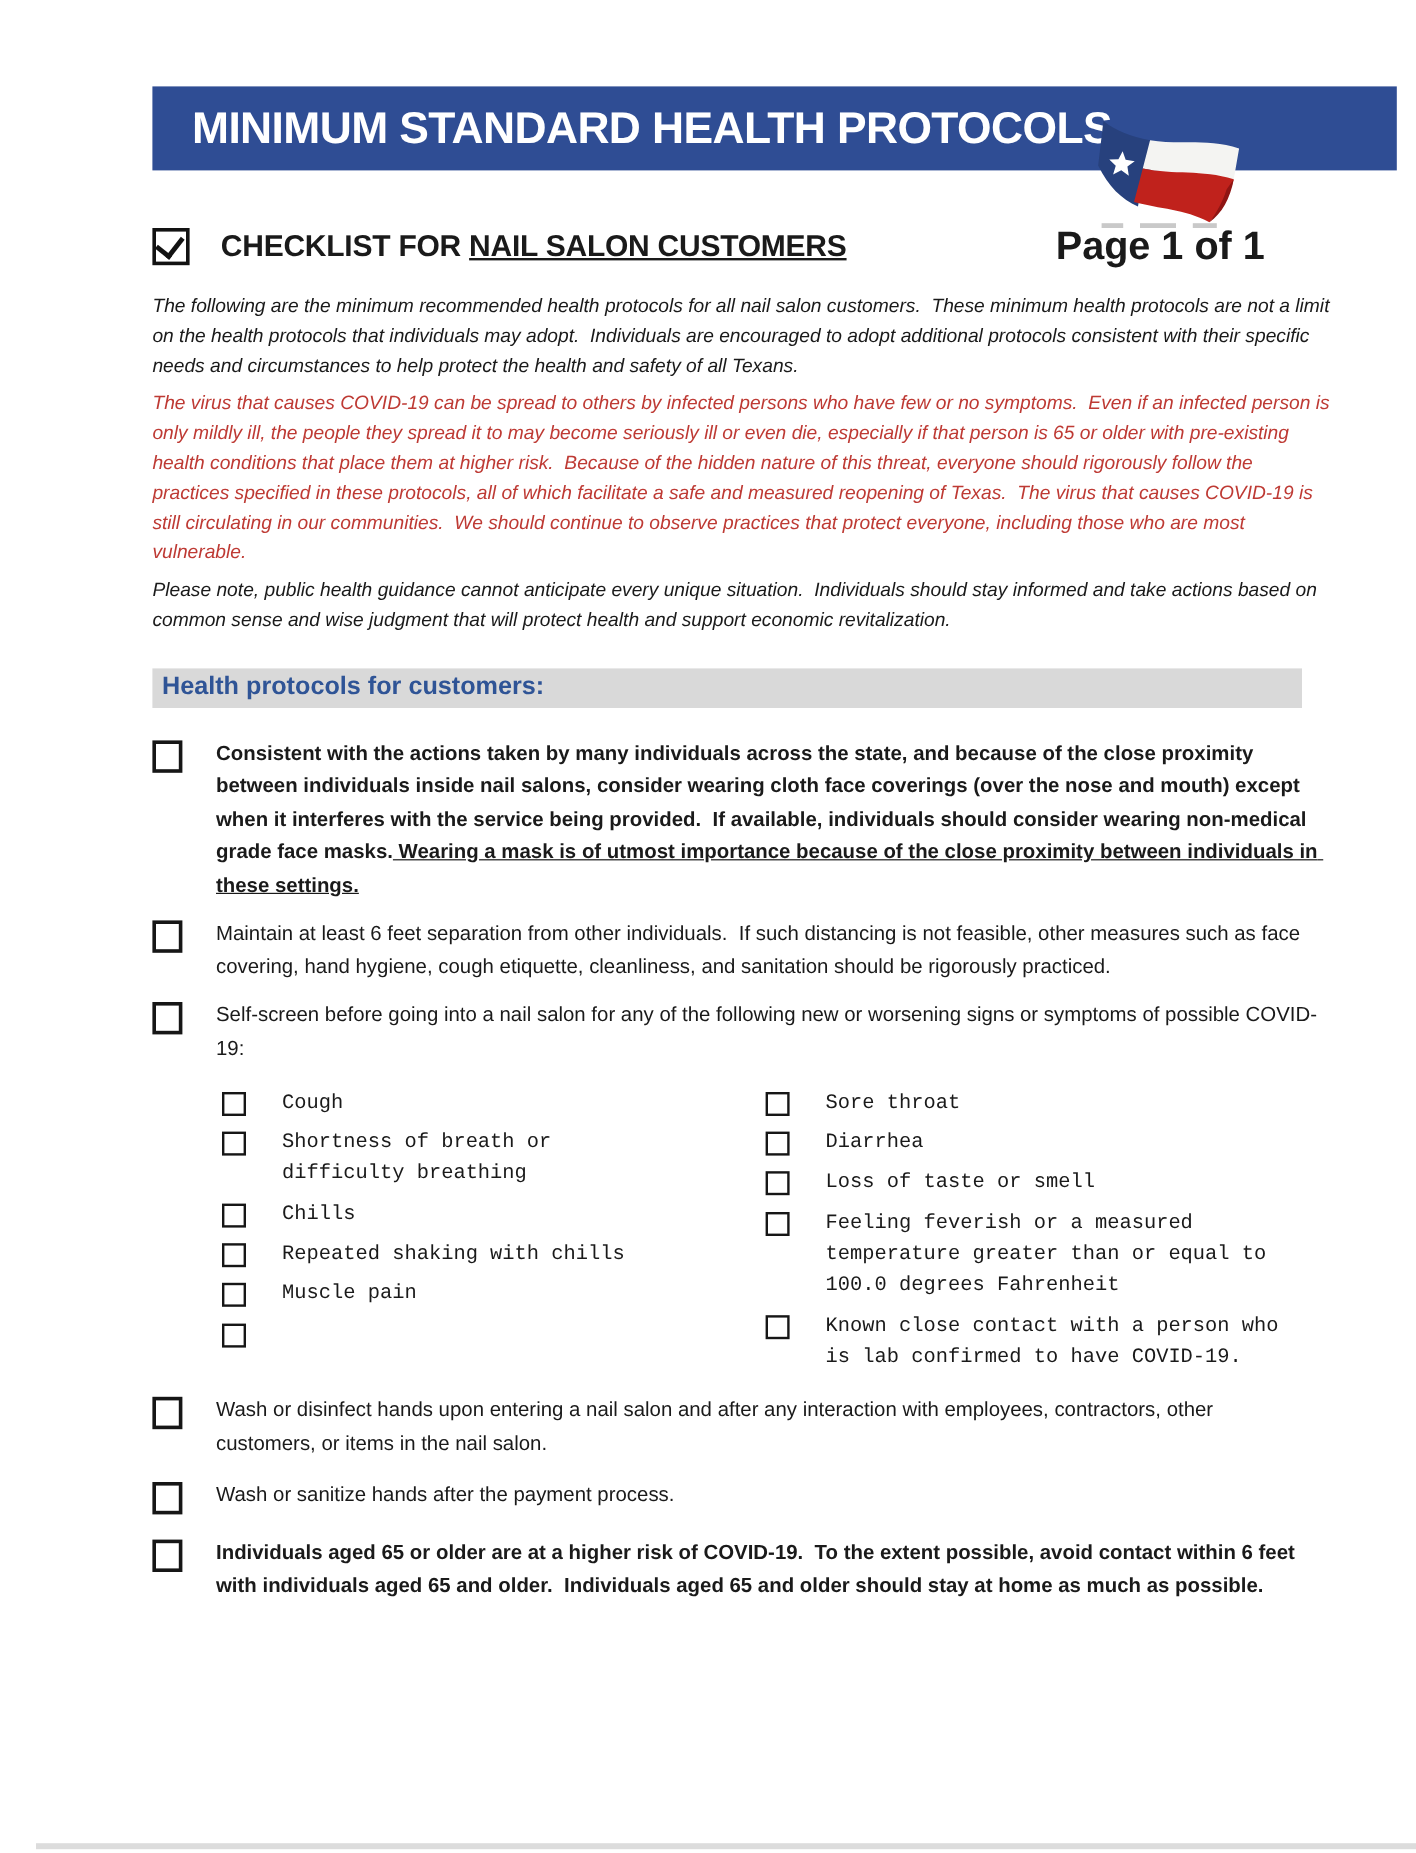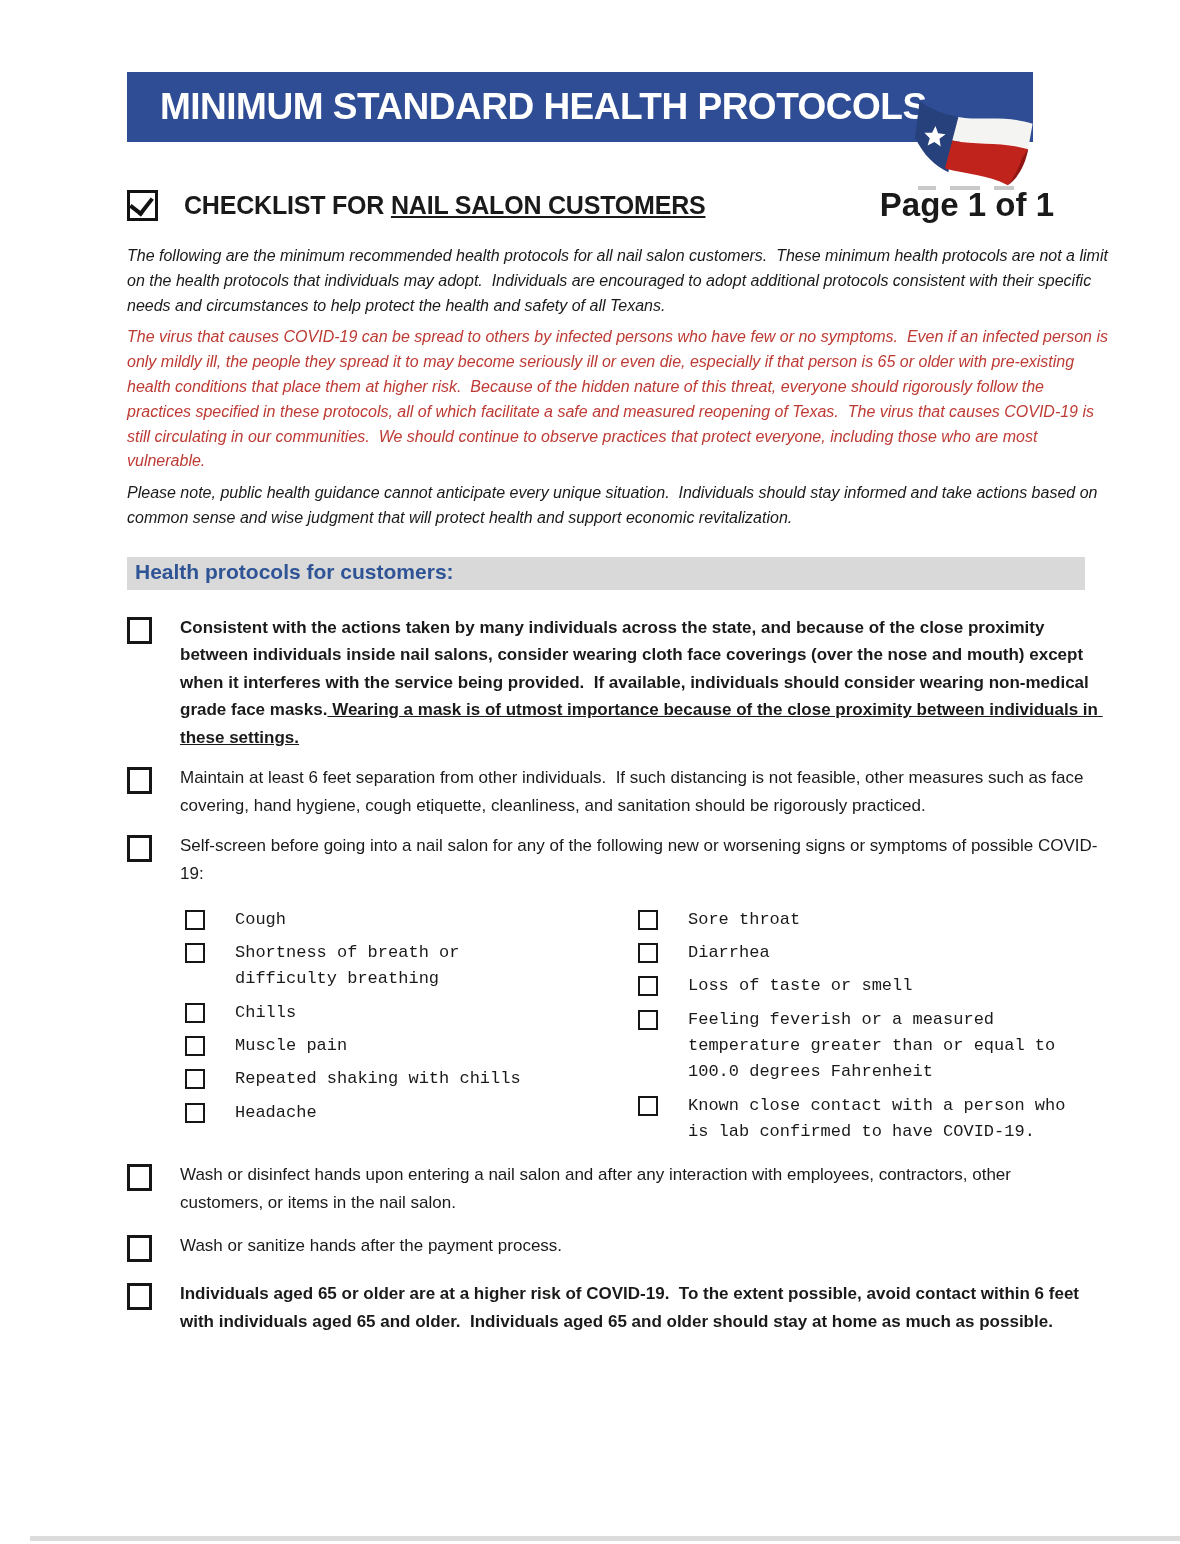--- a/index.html
+++ b/index.html
@@ -5,21 +5,21 @@
   html,body { margin:0; padding:0; background:#ffffff; }
   .page {
     position:relative; width:1180px; height:1544px; background:#ffffff;
     overflow:hidden; font-family:"Liberation Sans","DejaVu Sans",sans-serif;
     color:#1a1a1a;
   }
   .content { padding:60px 68px 0 127px; }
 
   .revised { color:#C00000; font-weight:bold; font-size:17px; margin-left:33px; letter-spacing:0.2px; }
 
-  .banner { margin-top:12px; height:70px; width:906px; background:#2F4D94; display:flex; align-items:center; }
+  .banner { margin-top:12px; height:70px; width:1037px; background:#2F4D94; display:flex; align-items:center; }
   .banner-title { color:#ffffff; font-weight:bold; font-size:37px; letter-spacing:-0.5px; padding-left:33px; white-space:nowrap; }
 
   .flag { position:absolute; top:96px; left:900px; width:152px; height:102px; }
   .flag-dashes { position:absolute; top:186px; left:918px; width:120px; height:5px; }
   .flag-dashes span { display:inline-block; height:4px; background:#c9c9c9; margin-right:14px; vertical-align:top; }
   .d1 { width:18px; } .d2 { width:30px; } .d3 { width:20px; }
 
   .heading-row { display:flex; align-items:center; margin-top:44px; padding-right:58px; }
   .cb-lg { width:25px; height:25px; border:3px solid #121212; position:relative; flex:none; background:#fff; }
   .check { position:absolute; left:4px; top:0px; width:11px; height:17px;
@@ -104,29 +104,28 @@
         <div class="sym-row">
           <span class="cb-sm"></span>
           <span class="label">Shortness of breath or difficulty breathing</span>
         </div>
         <div class="sym-row">
           <span class="cb-sm"></span>
           <span class="label">Chills</span>
         </div>
         <div class="sym-row">
           <span class="cb-sm"></span>
+          <span class="label">Repeated shaking with chills</span>
+        </div>
+        <div class="sym-row">
+          <span class="cb-sm"></span>
           <span class="label">Muscle pain</span>
         </div>
         <div class="sym-row">
           <span class="cb-sm"></span>
-          <span class="label">Repeated shaking with chills</span>
-        </div>
-        <div class="sym-row">
-          <span class="cb-sm"></span>
-          <span class="label">Headache</span>
         </div>
       </div>
       <div class="sym-col-right">
         <div class="sym-row">
           <span class="cb-sm"></span>
           <span class="label">Sore throat</span>
         </div>
         <div class="sym-row">
           <span class="cb-sm"></span>
           <span class="label">Diarrhea</span>

